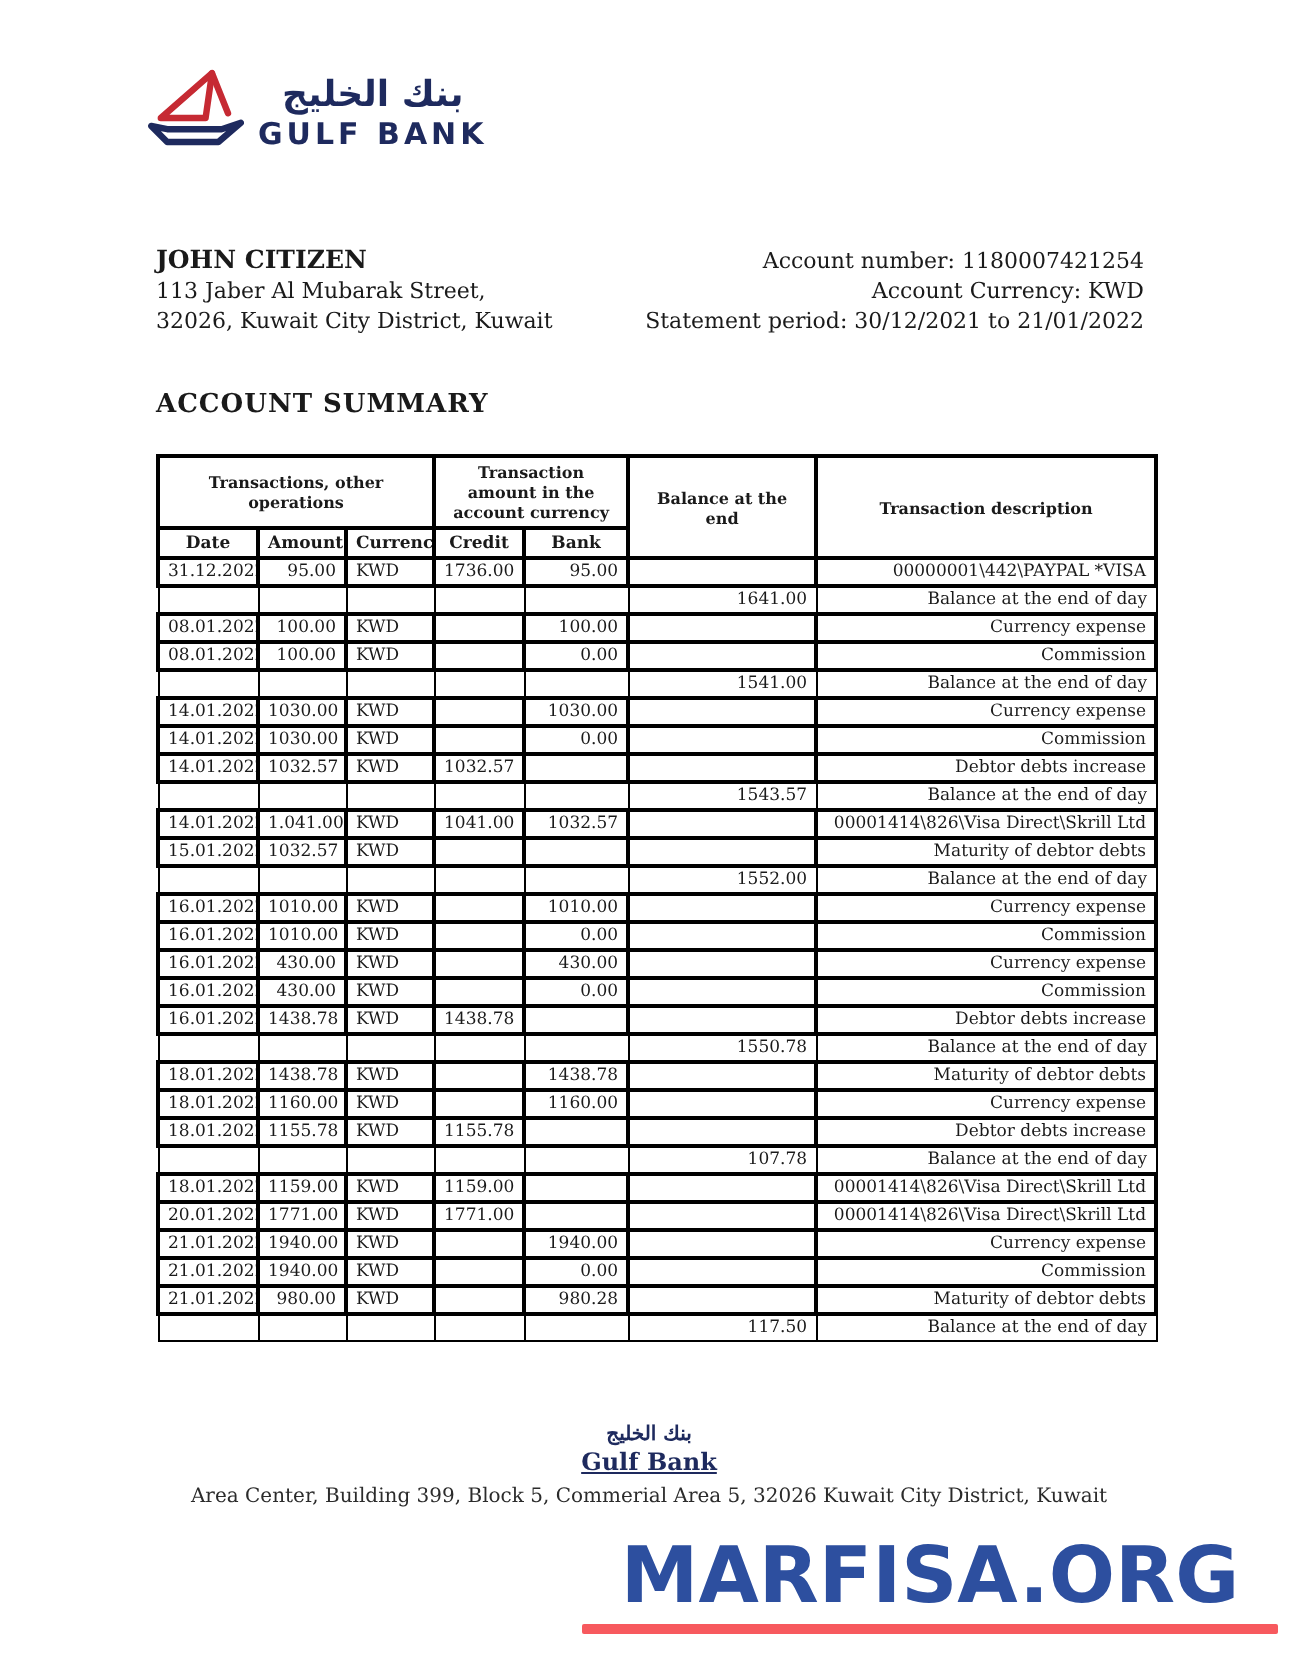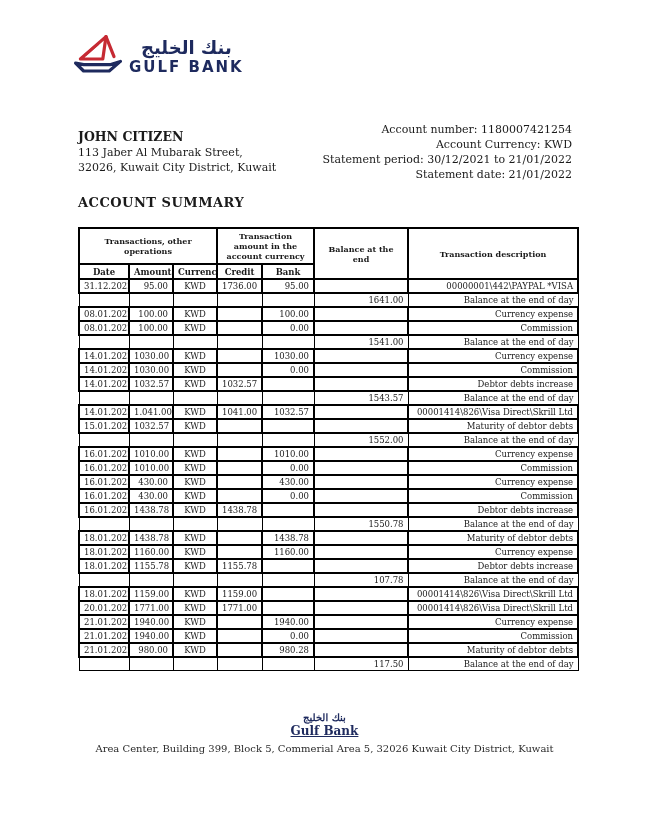--- a/index.html
+++ b/index.html
@@ -26,21 +26,21 @@
   .stmt-table th, .stmt-table td {
     border:2px solid #000; font-size:8.5px; line-height:10px; padding:1px 4px;
     overflow:hidden; white-space:nowrap; color:#1a1a1a;
   }
   .stmt-table thead th { font-weight:bold; text-align:center; white-space:normal; }
   .stmt-table thead tr.group-row th { height:32px; font-size:8px; }
   .stmt-table thead tr.sub-row th { height:11px; }
   .stmt-table tr.bal td { border-width:1px; }
   .col-date { text-align:center; }
   .col-amount, .col-credit, .col-debit, .col-balance { text-align:right; }
-  .col-currency { text-align:center; }
+  .col-currency { text-align:left; }
   .col-description { text-align:right; }
   
   .footer { position:absolute; top:712px; left:0; width:100%; text-align:center; }
   .footer-arabic { font-size:10px; font-weight:bold; color:#1e2a5e; direction:rtl; line-height:12px; }
   .footer-bank { font-size:12px; font-weight:bold; color:#1e2a5e; text-decoration:underline; line-height:15px; }
   .footer-address { font-size:10px; color:#2b2b2b; line-height:14px; margin-top:3px; }
   
   .watermark { position:absolute; top:768px; left:291px; width:348px; text-align:center; font-family:"DejaVu Sans", sans-serif; }
   .watermark-text { font-size:39px; font-weight:bold; line-height:42px; letter-spacing:0px; white-space:nowrap; }
   .watermark-underline { height:5px; margin-top:2px; border-radius:1px; }
@@ -68,21 +68,20 @@
   <div class="account-block">
     <div>
       <div class="customer-name">JOHN CITIZEN</div>
       <div class="customer-line">113 Jaber Al Mubarak Street,</div>
       <div class="customer-line">32026, Kuwait City District, Kuwait</div>
     </div>
     <div class="stmt-info">
       <div>Account number: 1180007421254</div>
       <div>Account Currency: KWD</div>
       <div>Statement period: 30/12/2021 to 21/01/2022</div>
-      <div>Statement date: 21/01/2022</div>
     </div>
   </div>
 
   <div class="section-title">ACCOUNT SUMMARY</div>
 
   <table class="stmt-table">
     <colgroup>
       <col style="width:50px">
         <col style="width:44px">
         <col style="width:44px">
@@ -361,14 +360,18 @@
         </tr>
       </tbody>
   </table>
 
   <div class="footer">
     <div class="footer-arabic">بنك الخليج</div>
     <div class="footer-bank">Gulf Bank</div>
     <div class="footer-address">Area Center, Building 399, Block 5, Commerial Area 5, 32026 Kuwait City District, Kuwait</div>
   </div>
 
+  <div class="watermark">
+    <div class="watermark-text" style="color: rgb(45, 79, 159);">MARFISA.ORG</div>
+    <div class="watermark-underline" style="background: rgb(247, 89, 94);"></div>
+  </div>
 
 </div>
 
 </body></html>

